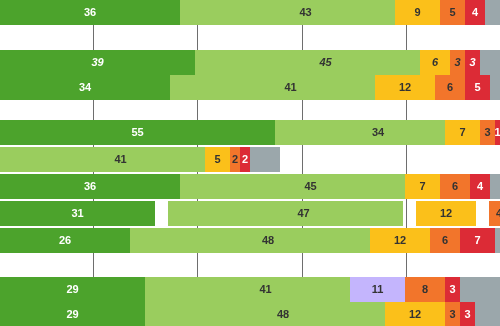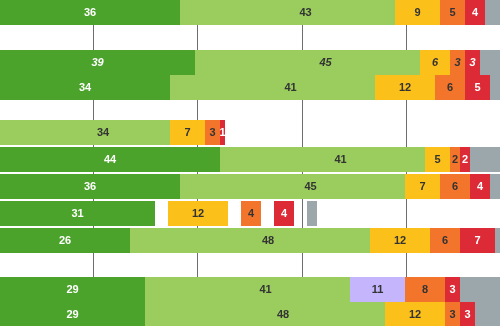--- a/index.html
+++ b/index.html
@@ -123,38 +123,38 @@
         </div>
         <div class="seg s3" style="flex: 0 0 6%; width: 6%; background: rgb(242, 117, 43); color: rgb(51, 51, 51);">
           <span>6</span>
         </div>
         <div class="seg s4" style="flex: 0 0 5%; width: 5%; background: rgb(220, 43, 54); color: rgb(255, 255, 255);">
           <span>5</span>
         </div>
         <div class="seg s5" style="flex: 0 0 2%; width: 2%; background: rgb(155, 167, 171); color: rgb(255, 255, 255);"></div>
       </div>
       <div class="bar-row" style="top: 120px; height: 25px;">
+        <div class="seg s0" style="flex: 0 0 55%; width: 55%; background: rgb(76, 163, 44); color: rgb(255, 255, 255);">
+          <span>55</span>
+        </div>
         <div class="seg s1" style="flex: 0 0 34%; width: 34%; background: rgb(154, 205, 94); color: rgb(51, 51, 51);">
           <span>34</span>
         </div>
         <div class="seg s2" style="flex: 0 0 7%; width: 7%; background: rgb(251, 192, 26); color: rgb(51, 51, 51);">
           <span>7</span>
         </div>
         <div class="seg s3" style="flex: 0 0 3%; width: 3%; background: rgb(242, 117, 43); color: rgb(51, 51, 51);">
           <span>3</span>
         </div>
         <div class="seg s4" style="flex: 0 0 1%; width: 1%; background: rgb(220, 43, 54); color: rgb(255, 255, 255);">
           <span>1</span>
         </div>
         <div class="seg s5" style="flex: 0 0 0%; width: 0%; background: rgb(155, 167, 171); color: rgb(255, 255, 255);"></div>
       </div>
       <div class="bar-row" style="top: 147px; height: 25px;">
-        <div class="seg s0" style="flex: 0 0 44%; width: 44%; background: rgb(76, 163, 44); color: rgb(255, 255, 255);">
-          <span>44</span>
-        </div>
         <div class="seg s1" style="flex: 0 0 41%; width: 41%; background: rgb(154, 205, 94); color: rgb(51, 51, 51);">
           <span>41</span>
         </div>
         <div class="seg s2" style="flex: 0 0 5%; width: 5%; background: rgb(251, 192, 26); color: rgb(51, 51, 51);">
           <span>5</span>
         </div>
         <div class="seg s3" style="flex: 0 0 2%; width: 2%; background: rgb(242, 117, 43); color: rgb(51, 51, 51);">
           <span>2</span>
         </div>
         <div class="seg s4" style="flex: 0 0 2%; width: 2%; background: rgb(220, 43, 54); color: rgb(255, 255, 255);">
@@ -177,20 +177,23 @@
         </div>
         <div class="seg s4" style="flex: 0 0 4%; width: 4%; background: rgb(220, 43, 54); color: rgb(255, 255, 255);">
           <span>4</span>
         </div>
         <div class="seg s5" style="flex: 0 0 2%; width: 2%; background: rgb(155, 167, 171); color: rgb(255, 255, 255);"></div>
       </div>
       <div class="bar-row" style="top: 201px; height: 25px; gap: 13px;">
         <div class="seg s0" style="flex: 0 0 31%; width: 31%; background: rgb(76, 163, 44); color: rgb(255, 255, 255);">
           <span>31</span>
         </div>
+        <div class="seg s1" style="flex: 0 0 47%; width: 47%; background: rgb(154, 205, 94); color: rgb(51, 51, 51);">
+          <span>47</span>
+        </div>
         <div class="seg s2" style="flex: 0 0 12%; width: 12%; background: rgb(251, 192, 26); color: rgb(51, 51, 51);">
           <span>12</span>
         </div>
         <div class="seg s3" style="flex: 0 0 4%; width: 4%; background: rgb(242, 117, 43); color: rgb(51, 51, 51);">
           <span>4</span>
         </div>
         <div class="seg s4" style="flex: 0 0 4%; width: 4%; background: rgb(220, 43, 54); color: rgb(255, 255, 255);">
           <span>4</span>
         </div>
         <div class="seg s5" style="flex: 0 0 2%; width: 2%; background: rgb(155, 167, 171); color: rgb(255, 255, 255);"></div>

